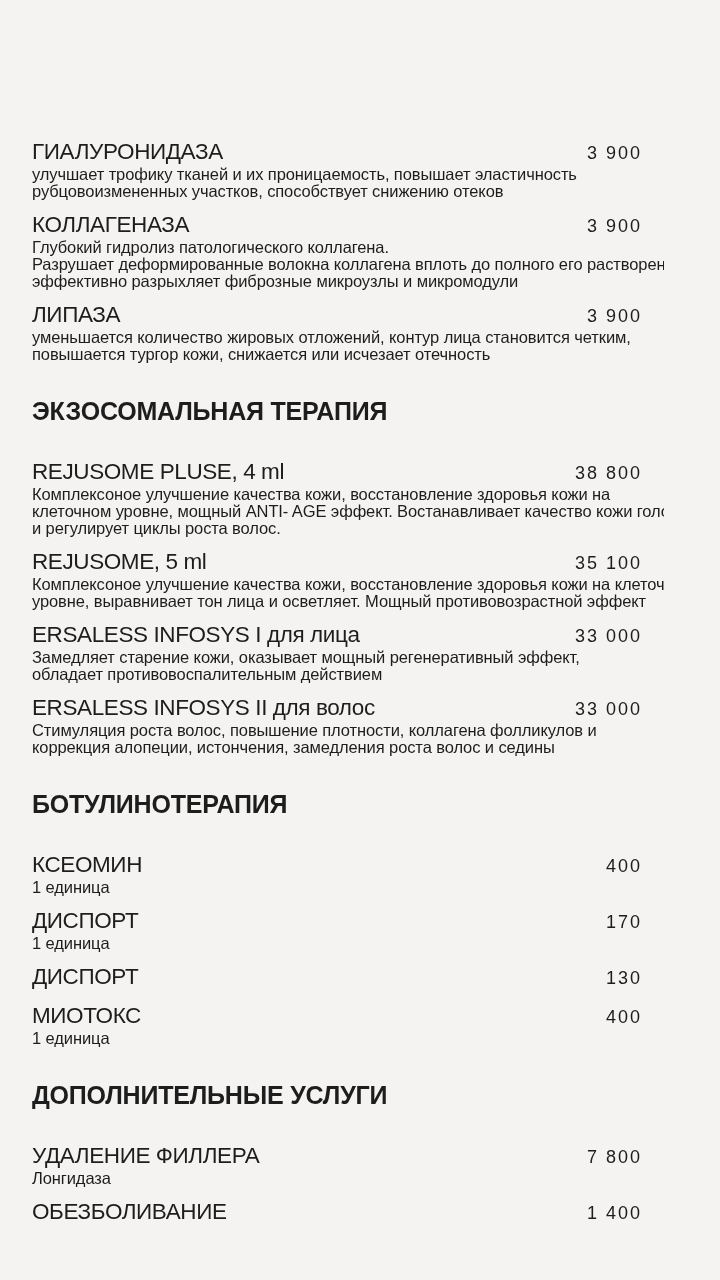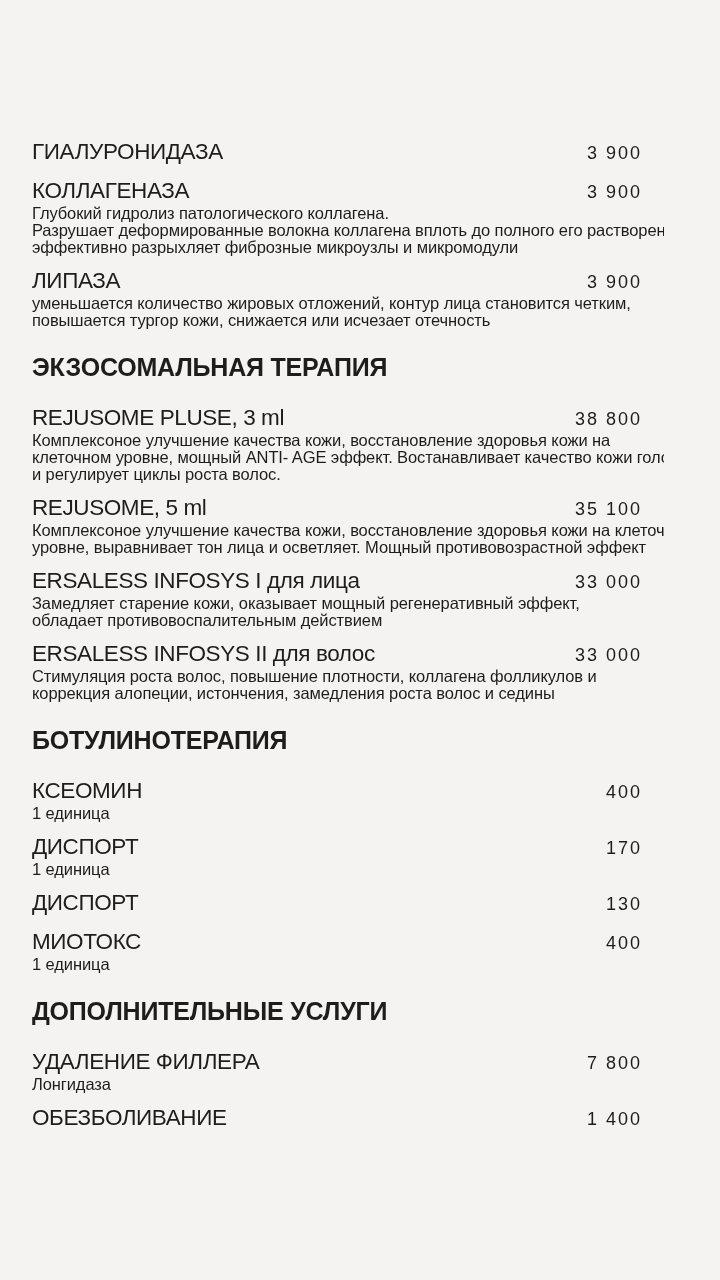--- a/index.html
+++ b/index.html
@@ -11,21 +11,21 @@
     background: #f4f3f1;
     color: #1d1d1d;
     font-family: "Liberation Sans", sans-serif;
     overflow: hidden;
   }
   .section-header {
     font-size: 25px;
     line-height: 28px;
     font-weight: 600;
     letter-spacing: -0.2px;
-    margin: 24px 0;
+    margin: 34px 0;
   }
   .item { margin-bottom: 12px; }
   .item-row {
     display: flex;
     justify-content: space-between;
     align-items: baseline;
   }
   .item-name {
     font-size: 22.5px;
     line-height: 26px;
@@ -51,20 +51,22 @@
 <body>
 
 <div class="page">
 
   <div class="section">
     <div class="item">
       <div class="item-row">
         <span class="item-name">ГИАЛУРОНИДАЗА</span>
         <span class="item-price">3 900</span>
       </div>
+      <div class="item-desc">улучшает трофику тканей и их проницаемость, повышает эластичность
+рубцовоизмененных участков, способствует снижению отеков</div>
     </div>
     <div class="item">
       <div class="item-row">
         <span class="item-name">КОЛЛАГЕНАЗА</span>
         <span class="item-price">3 900</span>
       </div>
       <div class="item-desc">Глубокий гидролиз патологического коллагена.
 Разрушает деформированные волокна коллагена вплоть до полного его растворения,
 эффективно разрыхляет фиброзные микроузлы и микромодули</div>
     </div>
@@ -75,21 +77,21 @@
       </div>
       <div class="item-desc">уменьшается количество жировых отложений, контур лица становится четким,
 повышается тургор кожи, снижается или исчезает отечность</div>
     </div>
   </div>
 
   <div class="section">
     <h2 class="section-header">ЭКЗОСОМАЛЬНАЯ ТЕРАПИЯ</h2>
     <div class="item">
       <div class="item-row">
-        <span class="item-name">REJUSOME PLUSE, 3 ml</span>
+        <span class="item-name">REJUSOME PLUSE, 4 ml</span>
         <span class="item-price">38 800</span>
       </div>
       <div class="item-desc">Комплексоное улучшение качества кожи, восстановление здоровья кожи на
 клеточном уровне, мощный ANTI- AGE эффект. Востанавливает качество кожи головы
 и регулирует циклы роста волос.</div>
     </div>
     <div class="item">
       <div class="item-row">
         <span class="item-name">REJUSOME, 5 ml</span>
         <span class="item-price">35 100</span>

